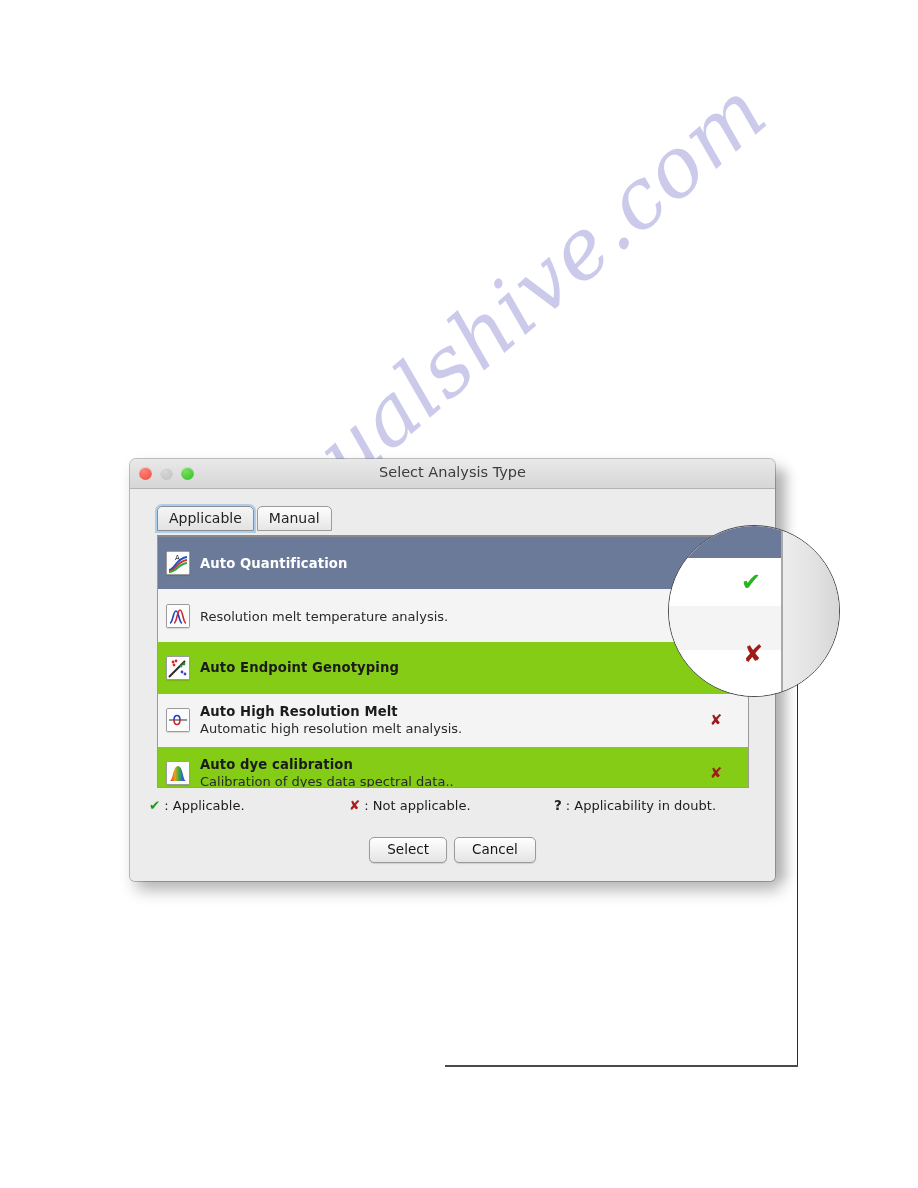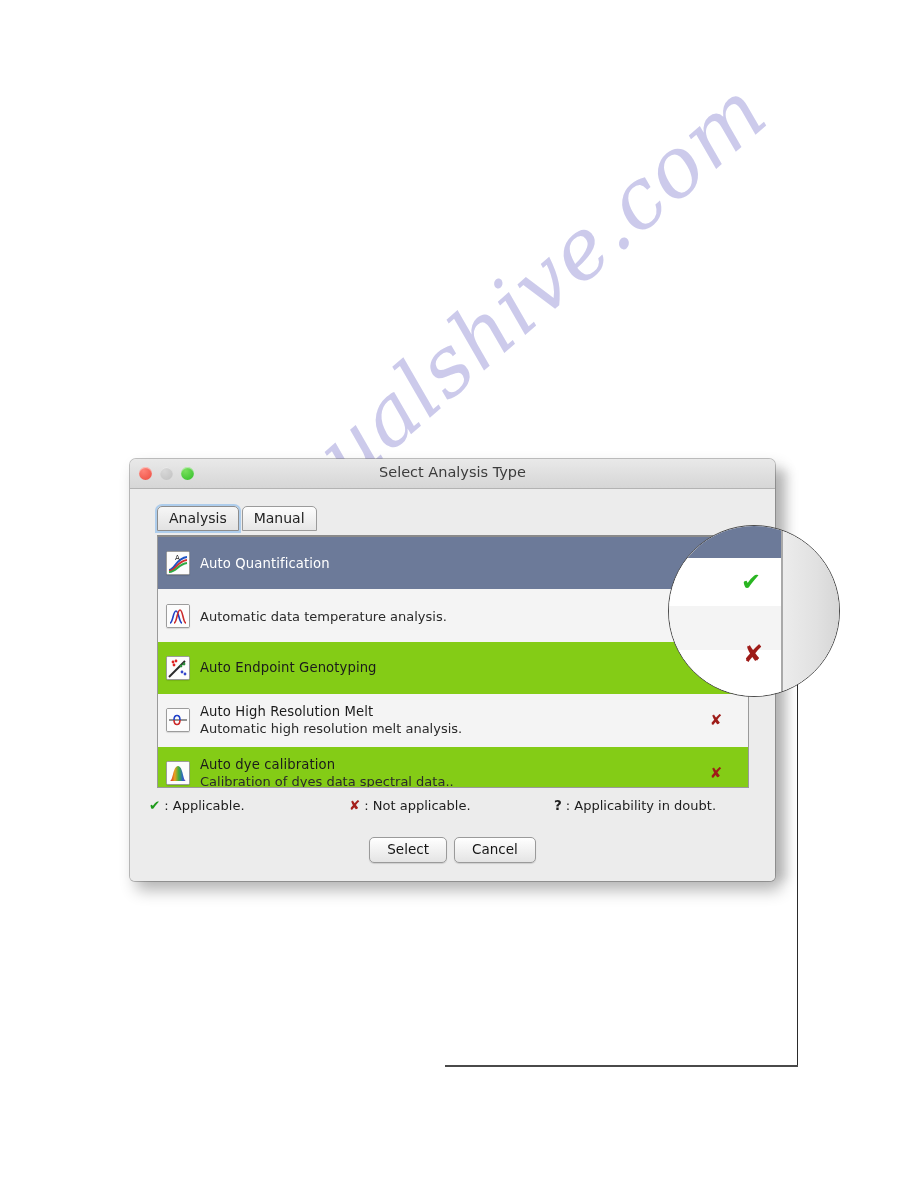--- a/index.html
+++ b/index.html
@@ -190,21 +190,21 @@
     position: relative;
   }
   .row .texts {
     flex: 1 1 auto;
     min-width: 0;
     padding-top: 1px;
   }
   .row .r-title {
     font-family: "DejaVu Sans", sans-serif;
     font-size: 13.2px;
-    font-weight: normal;
+    font-weight: bold;
     color: #1b1b1b;
     line-height: 16px;
     letter-spacing: .1px;
   }
   .row .r-desc {
     font-family: "DejaVu Sans", sans-serif;
     font-size: 13px;
     color: #2a2a2a;
     line-height: 17px;
   }
@@ -344,21 +344,21 @@
         <div class="light close"></div>
         <div class="light min"></div>
         <div class="light zoom"></div>
       </div>
       <div id="window-title">Select Analysis Type</div>
     </div>
 
     <div id="dlg-body">
 
       <div id="tabbar">
-        <div class="tab selected">Analysis</div>
+        <div class="tab selected">Applicable</div>
         <div class="tab">Manual</div>
       </div>
 
       <div id="list-panel">
 
         <div class="row selected">
           <div class="icon-box">
             <svg class="ic" viewBox="0 0 22 22">
               <rect x="0" y="0" width="22" height="22" fill="#fcfcfc"></rect>
               <path d="M2 18 C8 18 9 6 20 5" stroke="#1f53c4" fill="none" stroke-width="2"></path>
@@ -375,21 +375,21 @@
 
         <div class="row alt">
           <div class="icon-box">
             <svg class="ic" viewBox="0 0 22 22">
               <rect x="0" y="0" width="22" height="22" fill="#fcfcfc"></rect>
               <path d="M3 18 C6 18 6 6 9 6 C12 6 12 18 15 18" stroke="#1f3fc4" fill="none" stroke-width="1.6"></path>
               <path d="M7 18 C10 18 10 5 13 5 C16 5 16 18 19 18" stroke="#cc2b2b" fill="none" stroke-width="1.6"></path>
             </svg>
           </div>
           <div class="texts">
-            <div class="r-desc">Automatic data temperature analysis.</div>
+            <div class="r-desc">Resolution melt temperature analysis.</div>
           </div>
           <div class="mark"></div>
         </div>
 
         <div class="row">
           <div class="icon-box">
             <svg class="ic" viewBox="0 0 22 22">
               <rect x="0" y="0" width="22" height="22" fill="#fcfcfc"></rect>
               <path d="M2 20 L18 4" stroke="#2a2a2a" stroke-width="2"></path>
               <circle cx="6" cy="5" r="1.4" fill="#d22"></circle>

